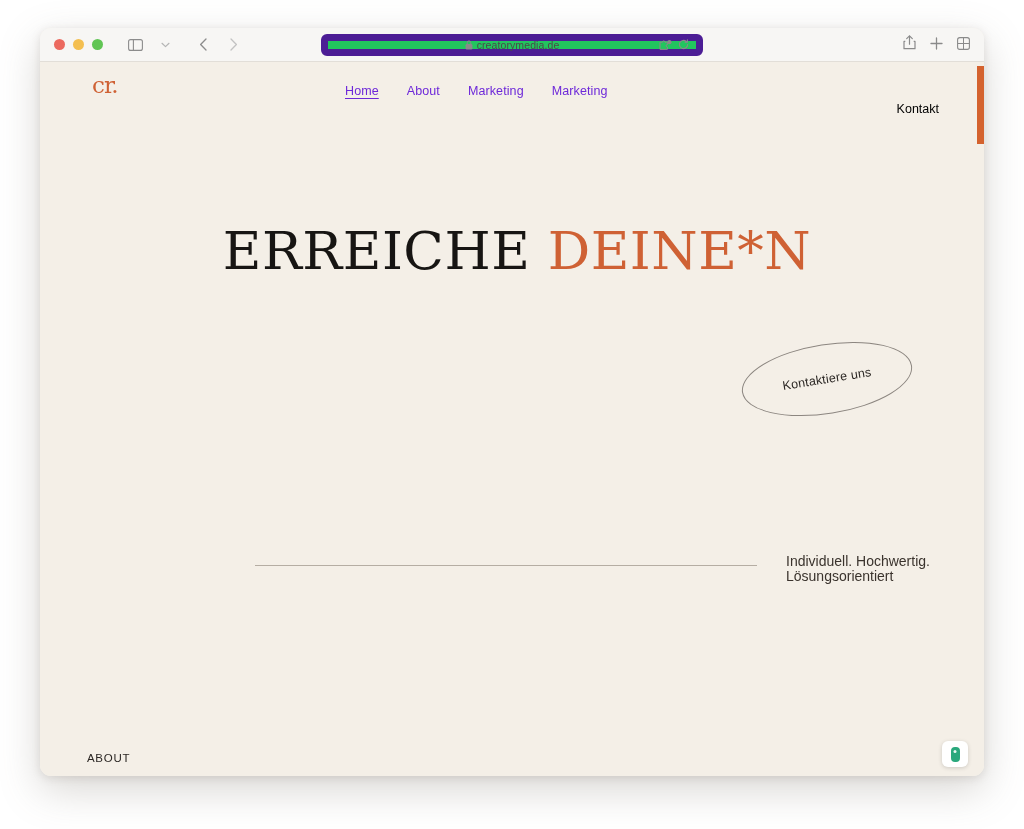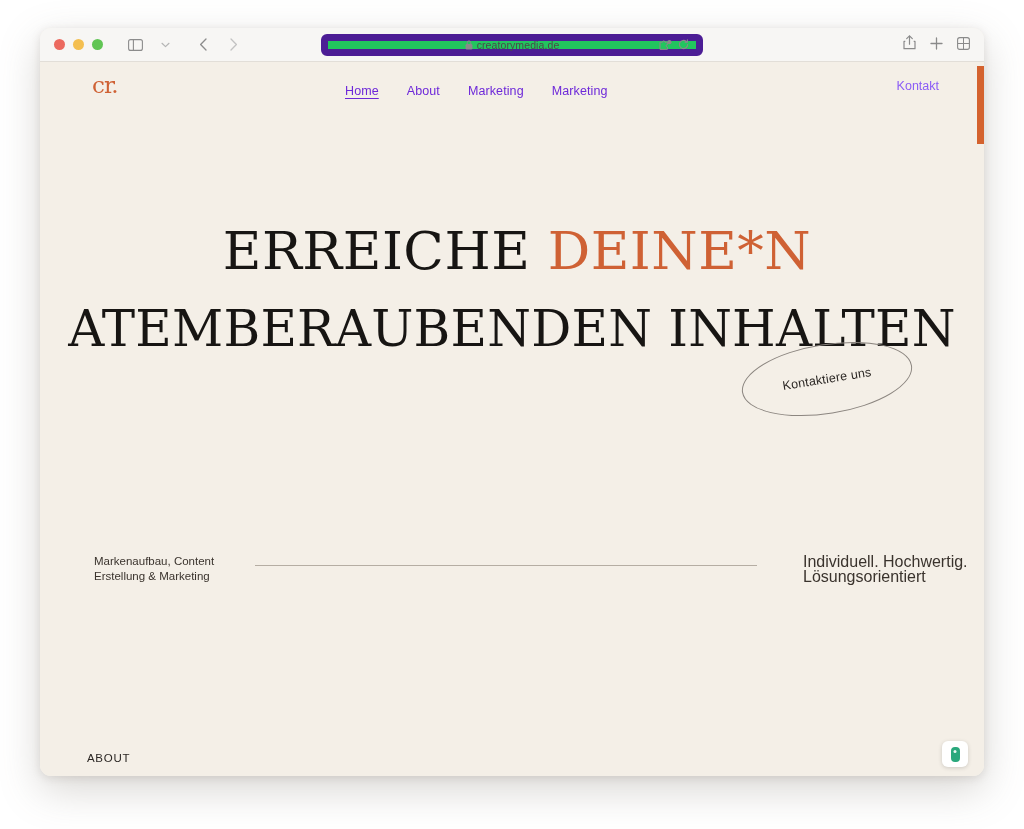--- a/index.html
+++ b/index.html
@@ -121,23 +121,23 @@
   }
   .nav-link {
     font-size: 12.5px;
     color: #6d28d9;
     letter-spacing: 0.1px;
     white-space: nowrap;
   }
   .nav-link.active { text-decoration: underline; text-underline-offset: 3px; }
   .nav-kontakt {
     position: absolute;
-    right: 45px; top: 17px;
+    right: 45px; top: 40px;
     font-size: 12.5px;
-    color: #8b5cf6;
+    color: #000000;
   }
 
   
   .page-scrollbar {
     position: absolute;
     right: 0; top: 0; width: 7px;
     height: 714px;
     background: transparent;
   }
   .page-scrollbar .thumb {
@@ -193,23 +193,22 @@
     left: 0; right: 0; top: 492px;
     height: 40px;
   }
   .sub-left {
     position: absolute; left: 54px; top: 0;
     font-size: 11.5px; line-height: 15px;
     color: #3a332d;
   }
   .sub-right {
     position: absolute; left: 746px; top: 0;
-    font-size: 16px; line-height: 15px;
+    font-size: 14px; line-height: 15px;
     color: #3a332d;
-    margin-left: 17px;
   }
   .sub-rule {
     position: absolute;
     left: 215px; top: 11px;
     width: 502px; height: 1px;
     background: #b5ada3;
   }
 
   
   .about-label {
@@ -354,32 +353,27 @@
         </div>
 
         <a class="nav-kontakt">Kontakt</a>
       </div>
 
       <div class="hero">
         <div class="hl-line l1">
           <span>ERREICHE</span>
           <span class="orange">DEINE*N</span>
         </div>
-        <div class="hl-line l3">ATEMBERAUBENDEN  INHALTEN</div>
       </div>
 
       <div class="badge">
         <span>Kontaktiere uns</span>
       </div>
 
       <div class="subrow">
-        <div class="sub-left">
-          <div>Markenaufbau, Content</div>
-          <div>Erstellung &amp; Marketing</div>
-        </div>
         <div class="sub-rule"></div>
         <div class="sub-right">
           <div>Individuell. Hochwertig.</div>
           <div>Lösungsorientiert</div>
         </div>
       </div>
 
       <div class="about-label">ABOUT</div>
 
       <div class="privacy-widget">

